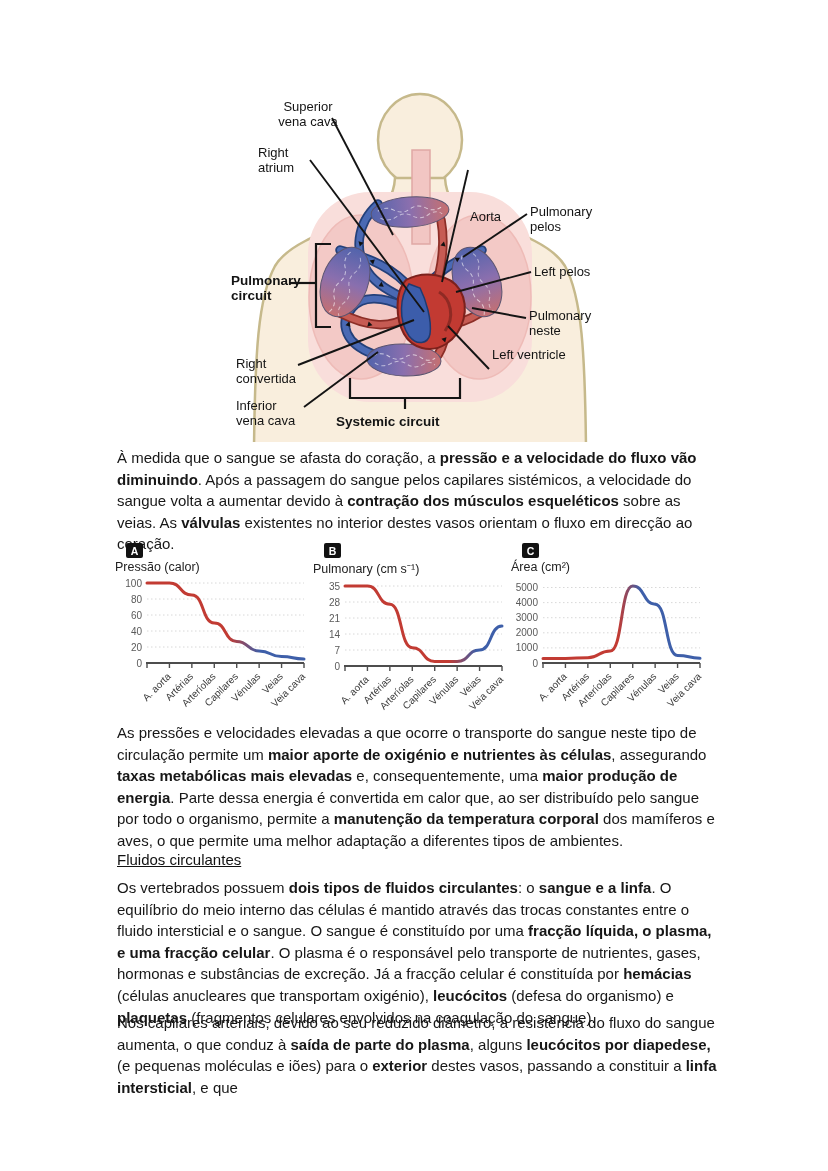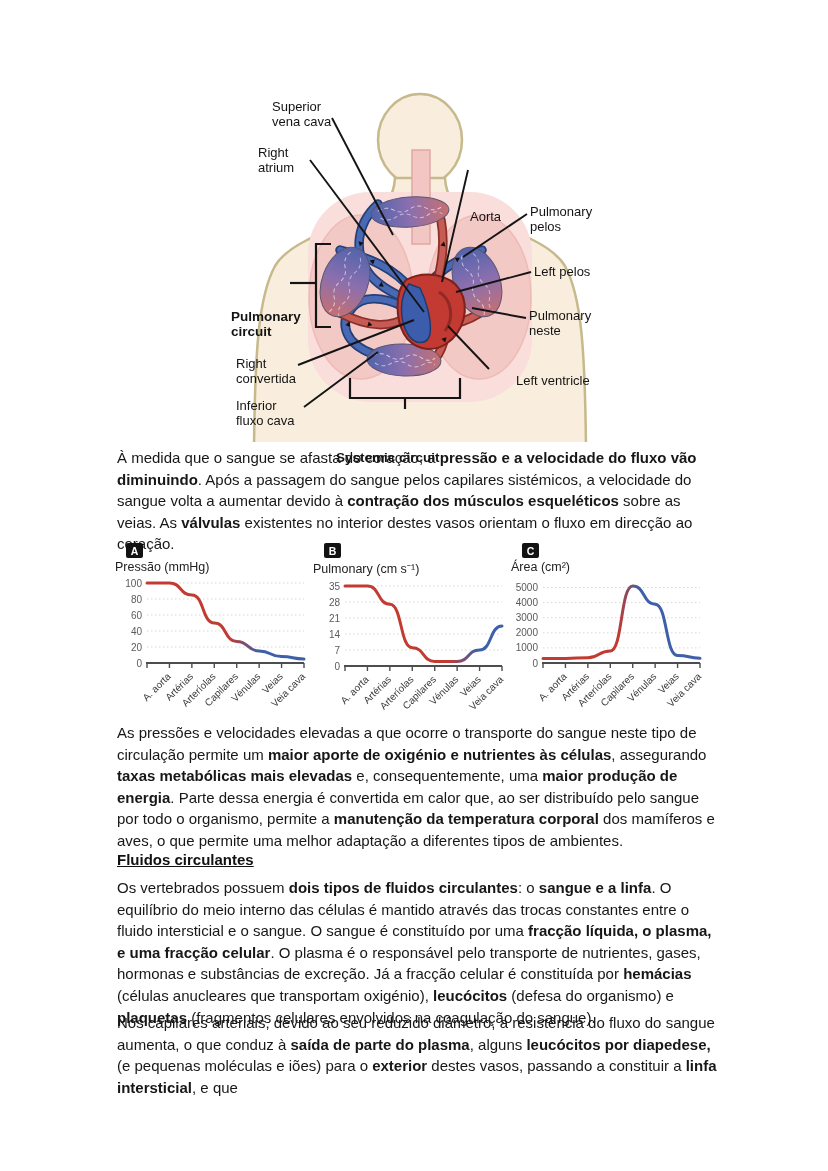--- a/index.html
+++ b/index.html
@@ -2,26 +2,26 @@
 <html><head>
 <meta charset="utf-8">
 <style>
   html,body{margin:0;padding:0;background:#fff;}
   .page{position:relative;width:828px;height:1171px;background:#ffffff;overflow:hidden;
         font-family:"Liberation Sans",sans-serif;color:#1a1a1a;}
   
   .figure{position:absolute;left:228px;top:92px;width:372px;height:350px;}
   .figure svg{position:absolute;left:0;top:0;}
   .fig-label{position:absolute;font-size:13px;line-height:1.12;color:#141414;}
-  .fig-label.bold{font-weight:700;font-size:13.5px;margin-top:36px;}
+  .fig-label.bold{font-weight:700;font-size:13.5px;}
   
   .para{position:absolute;left:117px;width:600px;font-size:15px;line-height:21.6px;
         text-align:left;color:#171717;}
   .para span{white-space:pre-wrap;}
-  .heading{position:absolute;left:117px;font-size:15px;font-weight:700;
+  .heading{position:absolute;left:117px;font-size:15px;font-weight:400;
            text-decoration:underline;color:#111;}
   
   .charts{position:absolute;left:113px;top:543px;display:flex;width:594px;}
   .chart{width:198px;}
   .chart-badge{width:17px;height:15px;background:#121212;color:#fff;font-size:10.5px;
                font-weight:700;display:flex;align-items:center;justify-content:center;
                border-radius:2px;margin:0 0 2px 13px;}
   .chart-title{font-size:12.5px;color:#222;margin:0 0 1px 2px;}
   .chart svg{display:block;overflow:visible;}
 </style>
@@ -138,39 +138,39 @@
       <g fill="none" stroke="#141414" stroke-width="2.2">
         <path d="M 103 152 L 88 152 L 88 235 L 103 235"></path>
         <line x1="62" y1="191" x2="88" y2="191"></line>
       </g>
       <g fill="none" stroke="#141414" stroke-width="2.2">
         <path d="M 122 286 L 122 306 L 232 306 L 232 286"></path>
         <line x1="177" y1="306" x2="177" y2="317"></line>
       </g>
     </svg>
 
-    <div class="fig-label" style="left:44px;top:8px;width:72px;">Superior vena cava</div>
+    <div class="fig-label" style="left:44px;top:8px;width:72px;text-align:center;">Superior vena cava</div>
     <div class="fig-label" style="left:30px;top:54px;width:46px;">Right atrium</div>
     <div class="fig-label" style="left:242px;top:70px;margin-top:48px;">Aorta</div>
     <div class="fig-label" style="left:302px;top:113px;width:72px;">Pulmonary pelos</div>
     <div class="fig-label" style="left:306px;top:173px;width:90px;">Left pelos</div>
     <div class="fig-label" style="left:301px;top:217px;width:72px;">Pulmonary neste</div>
-    <div class="fig-label" style="left:264px;top:282px;width:100px;margin-left:24px;">Left ventricle</div>
+    <div class="fig-label" style="left:264px;top:256px;width:100px;">Left ventricle</div>
     <div class="fig-label" style="left:8px;top:265px;width:56px;">Right convertida</div>
-    <div class="fig-label" style="left:8px;top:307px;width:66px;">Inferior fluxo cava</div>
+    <div class="fig-label" style="left:8px;top:307px;width:66px;">Inferior vena cava</div>
     <div class="fig-label bold" style="left:3px;top:181px;width:80px;">Pulmonary circuit</div>
     <div class="fig-label bold" style="left:108px;top:322px;width:130px;">Systemic circuit</div>
   </div>
 
   <div class="para" style="top:447px;"><span>À medida que o sangue se afasta do coração, a </span><span style="font-weight: 700;">pressão e a velocidade do fluxo vão diminuindo</span><span>. Após a passagem do sangue pelos capilares sistémicos, a velocidade do sangue volta a aumentar devido à </span><span style="font-weight: 700;">contração dos músculos esqueléticos</span><span> sobre as veias. As </span><span style="font-weight: 700;">válvulas</span><span> existentes no interior destes vasos orientam o fluxo em direcção ao coração.</span></div>
 
   <div class="charts">
     <div class="chart">
       <div class="chart-badge">A</div>
-      <div class="chart-title">Pressão (mmHg)</div>
+      <div class="chart-title">Pressão (calor)</div>
       <div class="chart-plot">
           <svg viewBox="0 0 198 132" width="198" height="132">
             <text x="29" y="91.5" text-anchor="end" fill="#5a5a5a" font-size="10px" font-family="&quot;Liberation Sans&quot;,sans-serif">0</text>
             <line x1="34" x2="191" y1="72" y2="72" stroke="#d8d8d8" stroke-width="1" stroke-dasharray="1.5 2.5"></line>
             <text x="29" y="75.5" text-anchor="end" fill="#5a5a5a" font-size="10px" font-family="&quot;Liberation Sans&quot;,sans-serif">20</text>
             <line x1="34" x2="191" y1="56" y2="56" stroke="#d8d8d8" stroke-width="1" stroke-dasharray="1.5 2.5"></line>
             <text x="29" y="59.5" text-anchor="end" fill="#5a5a5a" font-size="10px" font-family="&quot;Liberation Sans&quot;,sans-serif">40</text>
             <line x1="34" x2="191" y1="40" y2="40" stroke="#d8d8d8" stroke-width="1" stroke-dasharray="1.5 2.5"></line>
             <text x="29" y="43.5" text-anchor="end" fill="#5a5a5a" font-size="10px" font-family="&quot;Liberation Sans&quot;,sans-serif">60</text>
             <line x1="34" x2="191" y1="24" y2="24" stroke="#d8d8d8" stroke-width="1" stroke-dasharray="1.5 2.5"></line>

